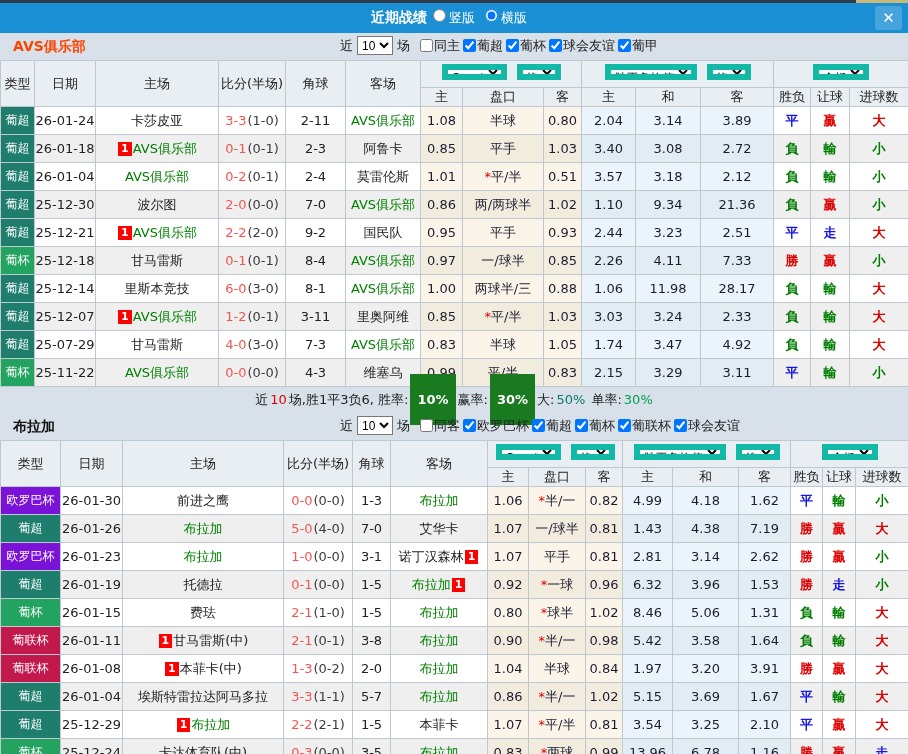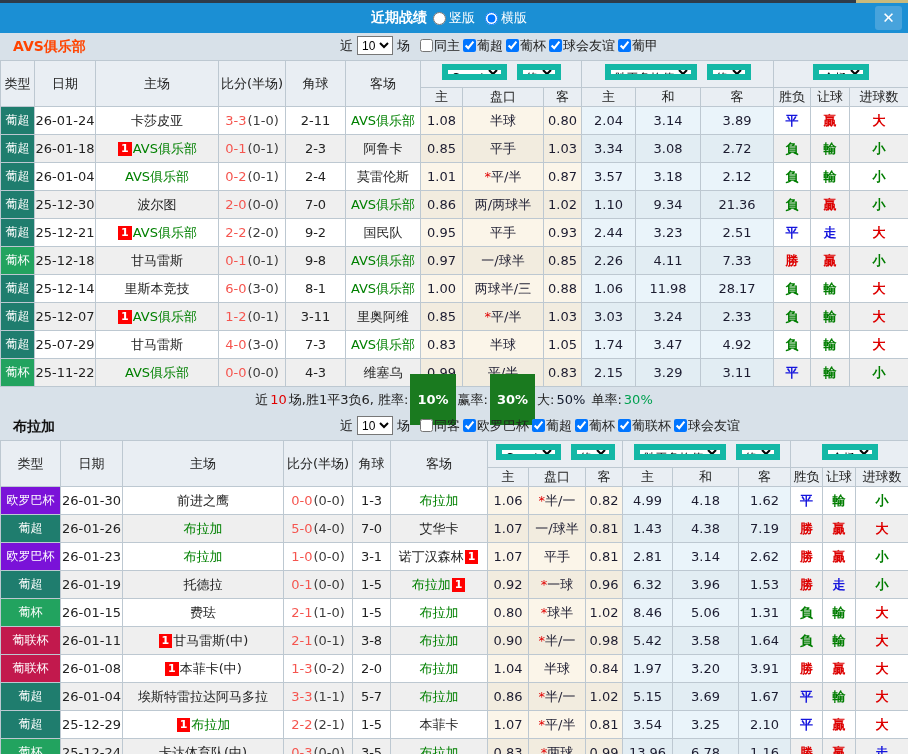--- a/index.html
+++ b/index.html
@@ -10,21 +10,21 @@
     font-size: 13px; color: #222;
   }
   .topstrip { height: 3px; background: #2e3b49; position: relative; }
   .topstrip .corner { position: absolute; right: 0; top: 0; width: 52px; height: 3px; background: #c9ba7c; }
 
   .titlebar {
     height: 30px; background: #1b8fd4; position: relative;
     display: flex; align-items: center; justify-content: center; color: #fff;
   }
   .titlebar .title { font-weight: bold; font-size: 14px; margin-right: 6px; }
-  .titlebar label.radio { display: inline-flex; align-items: center; margin-right: 10px; font-size: 13px; cursor: default; }
+  .titlebar label.radio { display: inline-flex; align-items: flex-start; margin-right: 10px; font-size: 13px; cursor: default; }
   .titlebar label.radio input { margin-right: 3px; }
   .close-btn {
     position: absolute; right: 6px; top: 3px; width: 27px; height: 24px;
     background: #47a3dc; color: #fff; font-weight: bold; text-align: center;
     line-height: 24px; border-radius: 3px; font-size: 15px; cursor: pointer;
   }
 
   .sec-head { position: relative; height: 27px; }
   .team-name { position: absolute; left: 13px; top: 5px; font-weight: bold; font-size: 14px; }
   .filters { position: absolute; left: 340px; top: 3px; display: flex; align-items: center; white-space: nowrap; font-size: 13px; }
@@ -57,21 +57,21 @@
   .tg { color: #008000; }
   .star { color: #e00000; }
   .badge1 {
     display: inline-block; background: #f00; color: #fff; font-size: 11px;
     font-weight: bold; line-height: 14px; padding: 0 3px; margin: 0 1px; vertical-align: 1px;
   }
 
   .summary { height: 26px; line-height: 26px; text-align: center; font-size: 13px; color: #222; }
   .summary span { margin: 0 1px; }
   .pct-badge { background: #1a7a1f; color: #fff; font-weight: bold; padding: 18px 7px; margin: 0 4px; }
-  .c-red { color: #e00000; } .c-blue { color: #0f172a; } .c-green { color: #00a050; } .c-black { color: #222; }
+  .c-red { color: #e00000; } .c-blue { color: #0f766e; } .c-green { color: #00a050; } .c-black { color: #222; }
 </style>
 </head>
 <body>
 
 <div class="topstrip">
   <div class="corner"></div>
 </div>
 
 <div class="titlebar">
   <span class="title">近期战绩</span>
@@ -185,37 +185,37 @@
           <tr>
             <td class="type" style="background: rgb(31, 125, 110);">葡超</td>
             <td class="date">26-01-18</td>
             <td class="teamcell"><span class="badge1">1</span><span class="tg">AVS俱乐部</span></td>
             <td class="score"><span class="ft">0-1</span><span class="ht">(0-1)</span></td>
             <td class="corner">2-3</td>
             <td class="teamcell"><span>阿鲁卡</span></td>
             <td class="odds">0.85</td>
             <td class="odds">平手</td>
             <td class="odds">1.03</td>
-            <td class="mean">3.34</td>
+            <td class="mean">3.40</td>
             <td class="mean">3.08</td>
             <td class="mean">2.72</td>
             <td class="res" style="color: rgb(0, 125, 0);">負</td>
             <td class="res" style="color: rgb(0, 125, 0);">輸</td>
             <td class="res" style="color: rgb(0, 125, 0);">小</td>
           </tr>
           <tr>
             <td class="type" style="background: rgb(31, 125, 110);">葡超</td>
             <td class="date">26-01-04</td>
             <td class="teamcell"><span class="tg">AVS俱乐部</span></td>
             <td class="score"><span class="ft">0-2</span><span class="ht">(0-1)</span></td>
             <td class="corner">2-4</td>
             <td class="teamcell"><span>莫雷伦斯</span></td>
             <td class="odds">1.01</td>
             <td class="odds"><span class="star">*</span>平/半</td>
-            <td class="odds">0.87</td>
+            <td class="odds">0.51</td>
             <td class="mean">3.57</td>
             <td class="mean">3.18</td>
             <td class="mean">2.12</td>
             <td class="res" style="color: rgb(0, 125, 0);">負</td>
             <td class="res" style="color: rgb(0, 125, 0);">輸</td>
             <td class="res" style="color: rgb(0, 125, 0);">小</td>
           </tr>
           <tr>
             <td class="type" style="background: rgb(31, 125, 110);">葡超</td>
             <td class="date">25-12-30</td>
@@ -248,21 +248,21 @@
             <td class="mean">2.51</td>
             <td class="res" style="color: rgb(21, 21, 221);">平</td>
             <td class="res" style="color: rgb(21, 21, 221);">走</td>
             <td class="res" style="color: rgb(221, 0, 0);">大</td>
           </tr>
           <tr>
             <td class="type" style="background: rgb(34, 163, 95);">葡杯</td>
             <td class="date">25-12-18</td>
             <td class="teamcell"><span>甘马雷斯</span></td>
             <td class="score"><span class="ft">0-1</span><span class="ht">(0-1)</span></td>
-            <td class="corner">9-8</td>
+            <td class="corner">8-4</td>
             <td class="teamcell"><span class="tg">AVS俱乐部</span></td>
             <td class="odds">0.97</td>
             <td class="odds">一/球半</td>
             <td class="odds">0.85</td>
             <td class="mean">2.26</td>
             <td class="mean">4.11</td>
             <td class="mean">7.33</td>
             <td class="res" style="color: rgb(221, 0, 0);">勝</td>
             <td class="res" style="color: rgb(221, 0, 0);">贏</td>
             <td class="res" style="color: rgb(0, 125, 0);">小</td>

